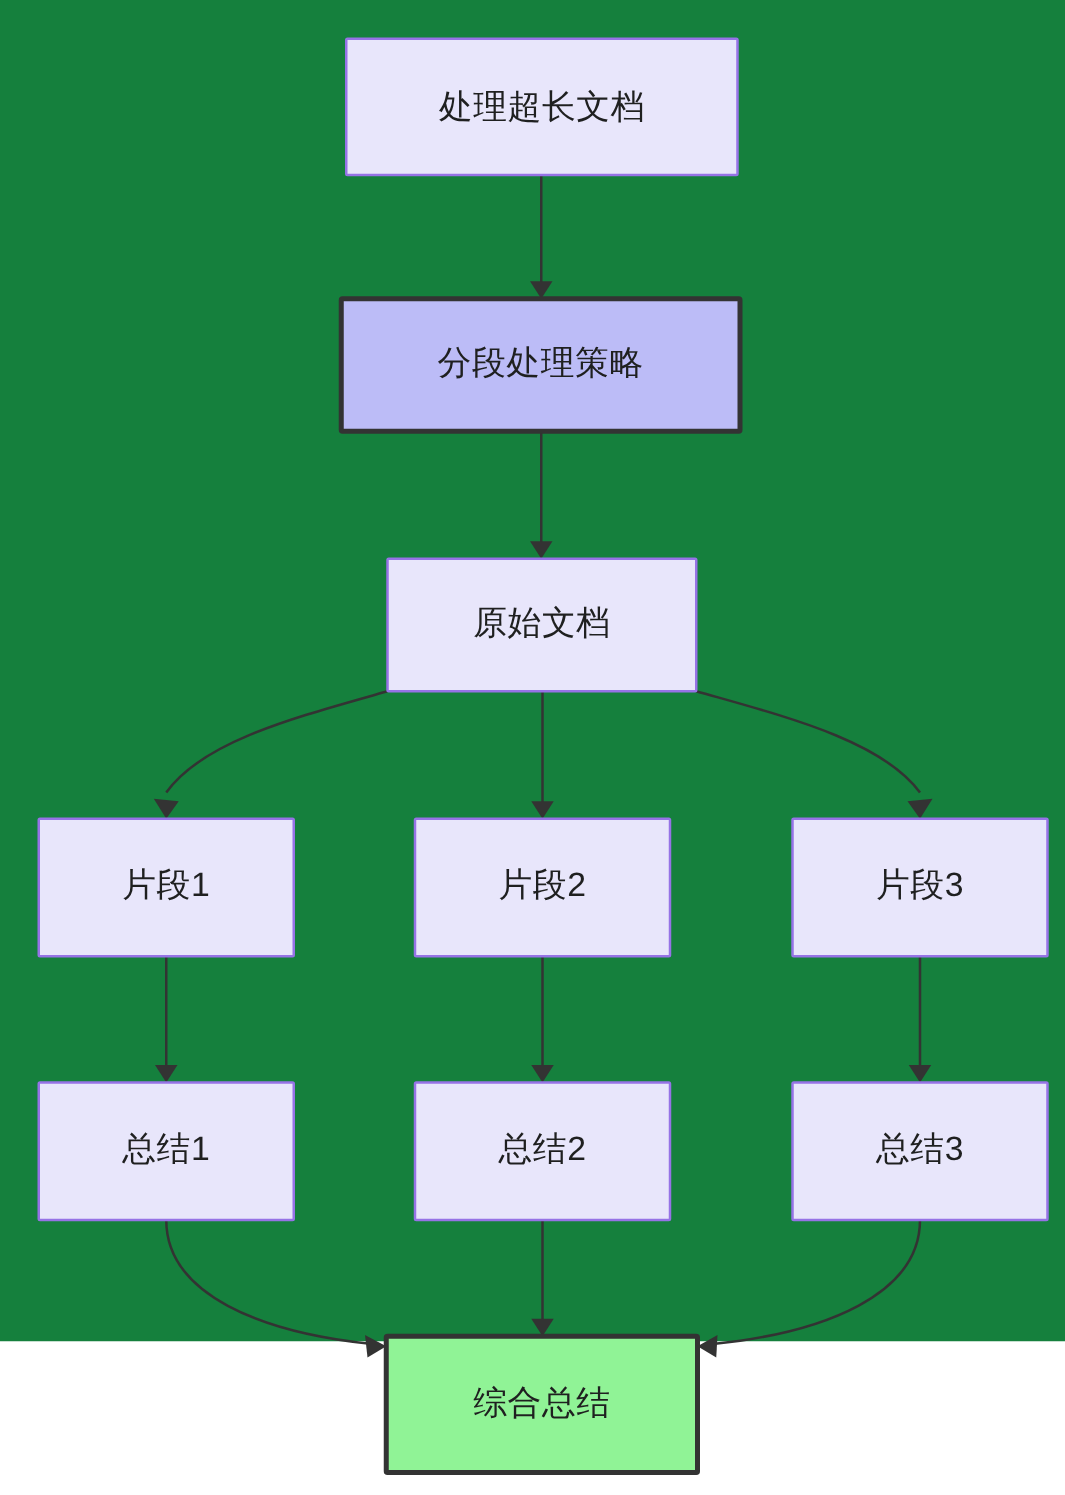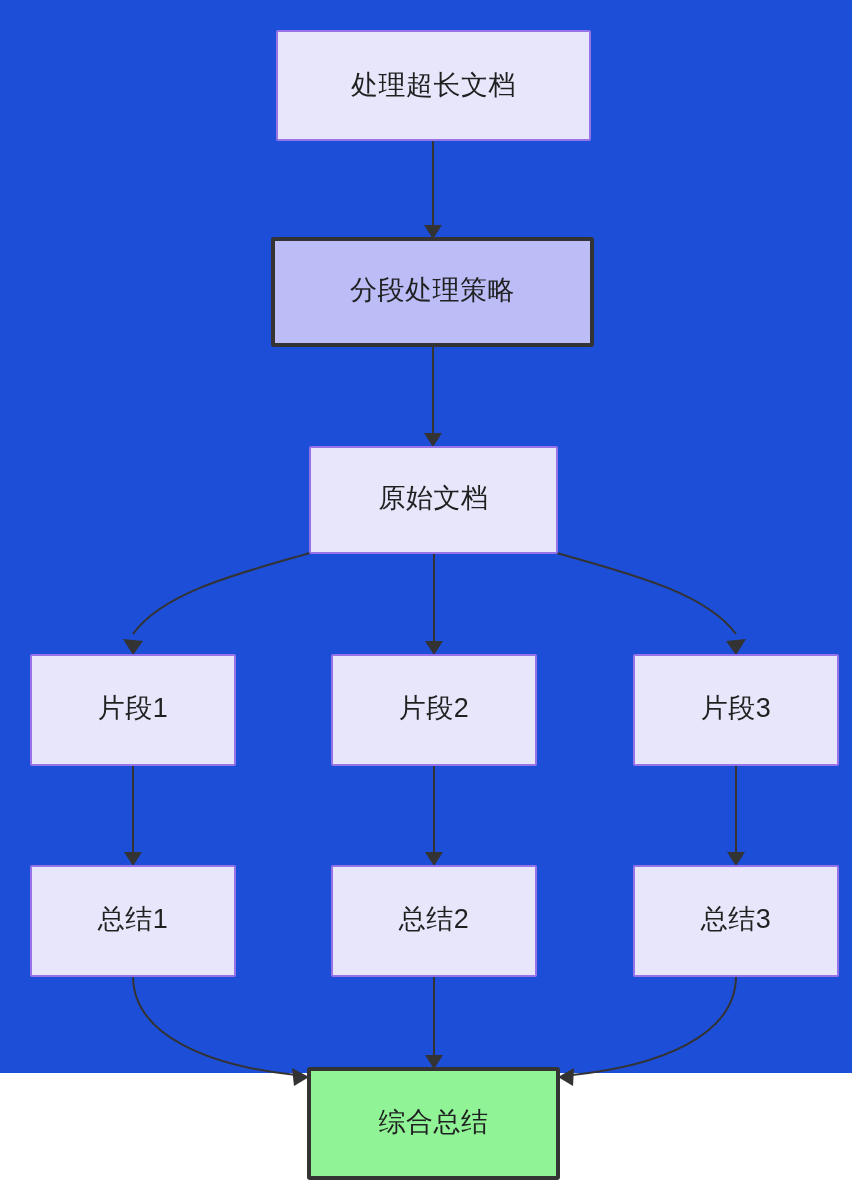--- a/index.html
+++ b/index.html
@@ -10,21 +10,21 @@
   body {
     width: 852px;
     height: 1196px;
     font-family: "Liberation Sans", "DejaVu Sans", sans-serif;
     overflow: hidden;
   }
   #flowchart-root {
     position: relative;
     width: 852px;
     height: 1073px;
-    background: #1d4ed8;
+    background: #15803d;
   }
   svg.diagram {
     display: block;
     width: 852px;
     height: 1196px;
   }
   .node-rect {
     stroke-width: 2px;
   }
   .node-rect.emphasis {

